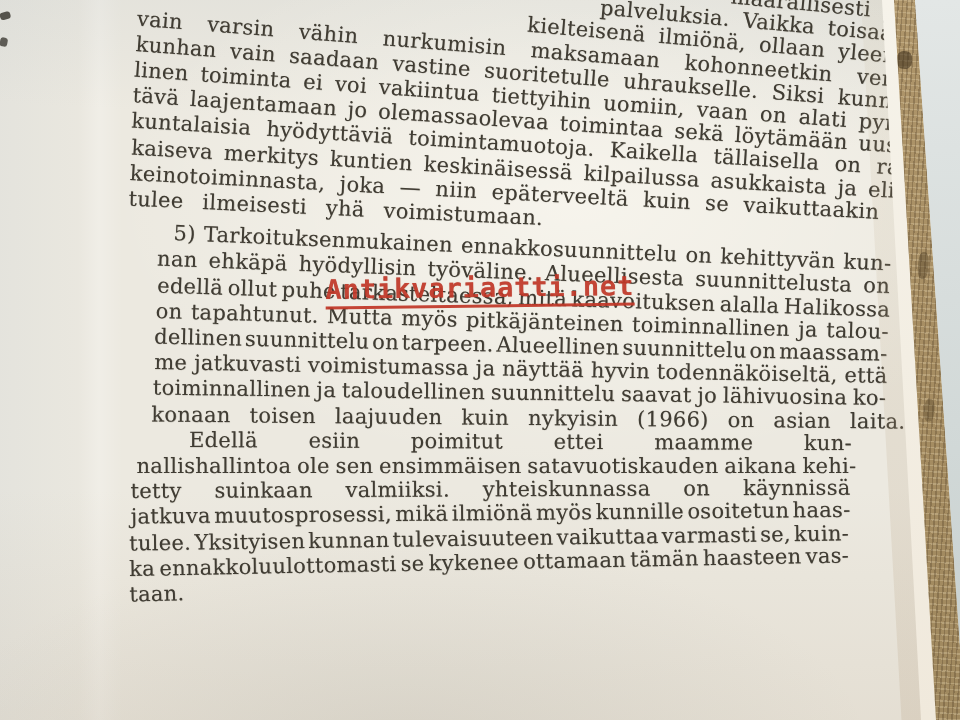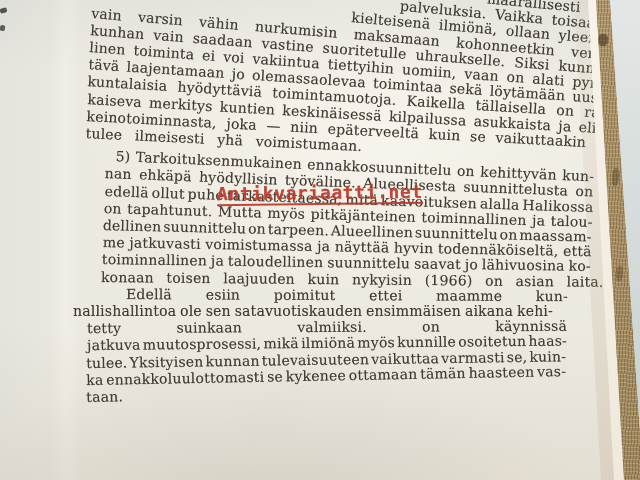--- a/index.html
+++ b/index.html
@@ -210,33 +210,34 @@
         </div>
         <div class="line lastline" style="left: 101.1px; top: 268.6px; width: 489px; transform: rotate(0.54deg);">konaan toisen laajuuden kuin nykyisin (1966) on asian laita.</div>
         <div class="line justify" style="left: 126px; top: 285.8px; width: 442px; transform: rotate(0.27deg);">
           <span>Edellä</span>
           <span>esiin</span>
           <span>poimitut</span>
           <span>ettei</span>
           <span>maamme</span>
           <span>kun-</span>
         </div>
-        <div class="line justify" style="left: 73px; top: 303px; width: 480px; transform: rotate(0deg);">
+        <div class="line justify" style="left: 91px; top: 303px; width: 480px; transform: rotate(0deg);">
           <span>nallishallintoa</span>
           <span>ole</span>
           <span>sen</span>
+          <span>ensimmäisen</span>
           <span>satavuotiskauden</span>
-          <span>ensimmäisen</span>
           <span>aikana</span>
           <span>kehi-</span>
         </div>
         <div class="line justify" style="left: 87.2px; top: 320.2px; width: 480px; transform: rotate(-0.27deg);">
           <span>tetty</span>
           <span>suinkaan</span>
           <span>valmiiksi.</span>
+          <span>yhteiskunnassa</span>
           <span>on</span>
           <span>käynnissä</span>
         </div>
         <div class="line justify" style="left: 86.8px; top: 337.4px; width: 480px; transform: rotate(-0.54deg);">
           <span>jatkuva</span>
           <span>muutosprosessi,</span>
           <span>mikä</span>
           <span>ilmiönä</span>
           <span>myös</span>
           <span>kunnille</span>

